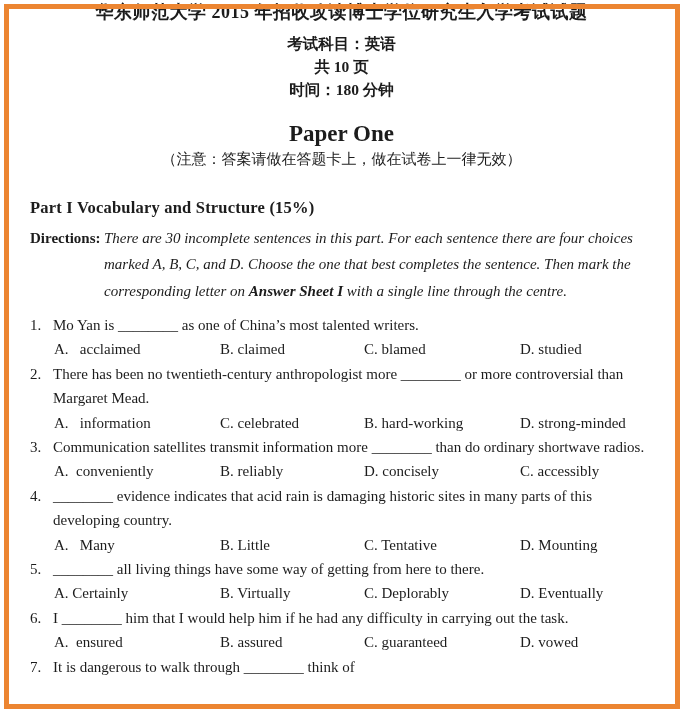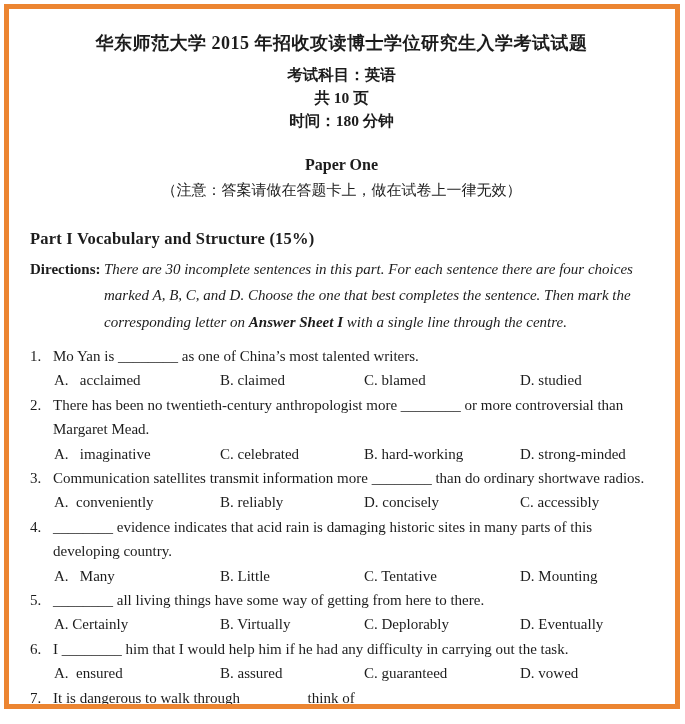--- a/index.html
+++ b/index.html
@@ -27,42 +27,42 @@
     border: 5px solid #ec8531;
     z-index: 5;
     pointer-events: none;
   }
   .content {
     position: absolute;
     left: 0;
     top: 0;
     width: 685px;
     box-sizing: border-box;
-    padding: 31px 32px 0 30px;
+    padding: 0 32px 0 30px;
     z-index: 1;
   }
   .doc-title {
     text-align: center;
     font-weight: bold;
     font-size: 18px;
     letter-spacing: 0.5px;
     line-height: 24px;
   }
   .meta {
     margin-top: 8px;
     text-align: center;
     font-weight: bold;
     font-size: 15.5px;
   }
   .meta div { line-height: 23px; }
   .paper-title {
     margin-top: 22px;
     text-align: center;
     font-weight: bold;
-    font-size: 16px;
+    font-size: 23px;
     line-height: 22px;
   }
   .notice {
     margin-top: 3px;
     text-align: center;
     font-size: 15px;
     line-height: 22px;
   }
   .part-heading {
     margin-top: 27px;
@@ -150,21 +150,21 @@
       <span class="opt">B. claimed</span>
       <span class="opt">C. blamed</span>
       <span class="opt">D. studied</span>
     </div>
 
     <div class="question">
       <span class="qnum">2.</span>
       <span class="qtext">There has been no twentieth-century anthropologist more ________ or more controversial than Margaret Mead.</span>
     </div>
     <div class="options">
-      <span class="opt">A.   imaginative</span>
+      <span class="opt">A.   information</span>
       <span class="opt">C. celebrated</span>
       <span class="opt">B. hard-working</span>
       <span class="opt">D. strong-minded</span>
     </div>
 
     <div class="question">
       <span class="qnum">3.</span>
       <span class="qtext">Communication satellites transmit information more ________ than do ordinary shortwave radios.</span>
     </div>
     <div class="options">

